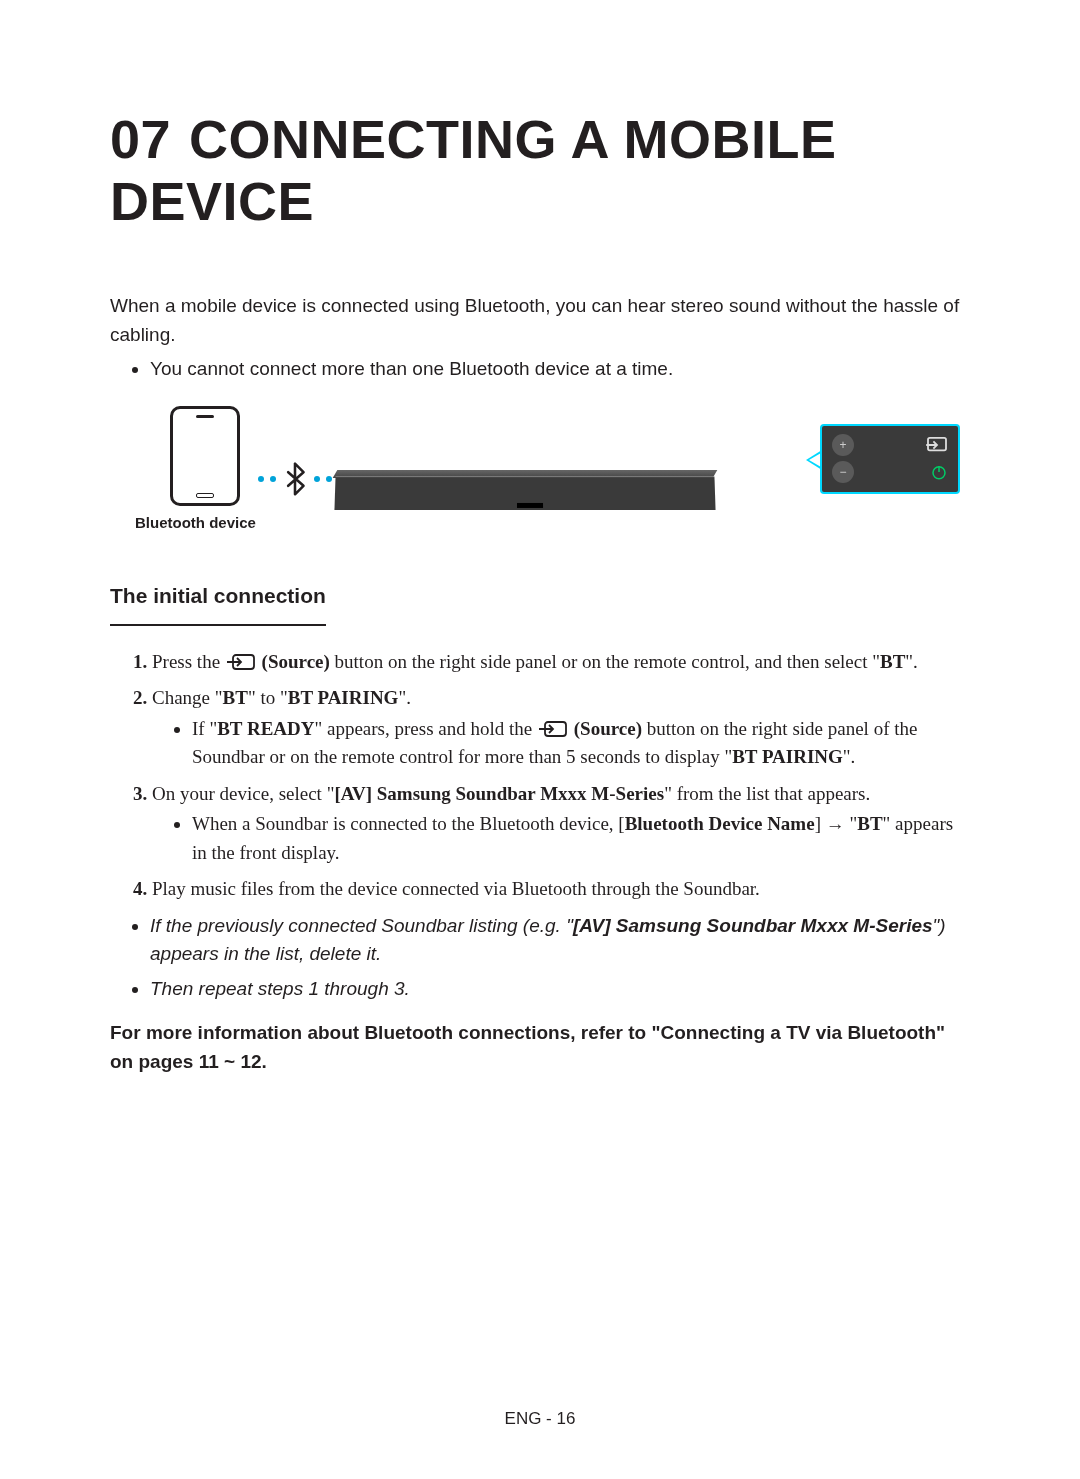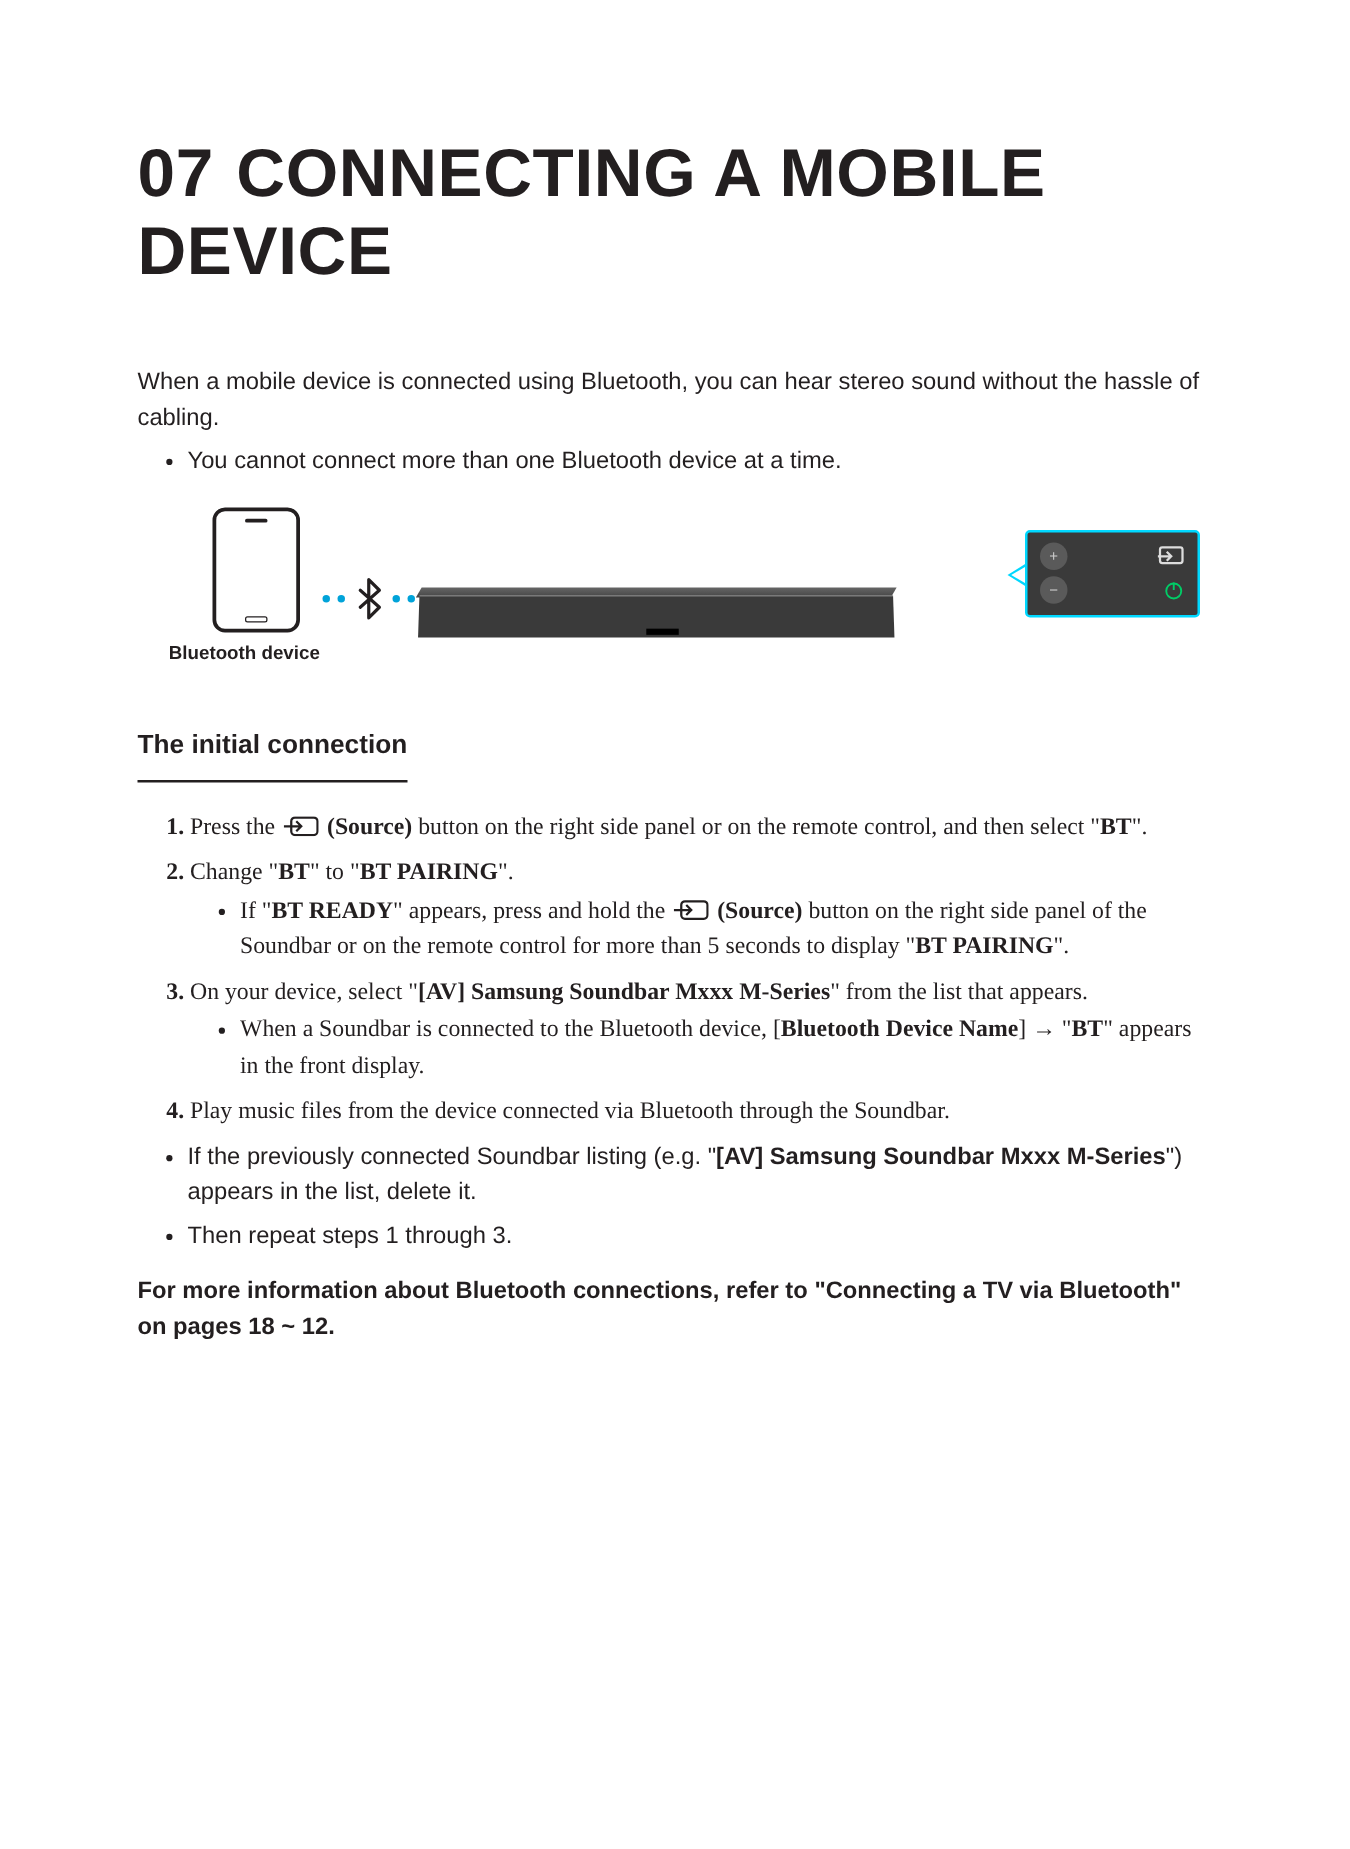--- a/index.html
+++ b/index.html
@@ -117,22 +117,23 @@
       <span>On your device, select "</span><span class="bold">[AV] Samsung Soundbar Mxxx M-Series</span><span>" from the list that appears.</span>
       <ul class="sub-bullet">
         <li>
           <span>When a Soundbar is connected to the Bluetooth device, [</span><span class="bold">Bluetooth Device Name</span><span>] → "</span><span class="bold">BT</span><span>" appears in the front display.</span>
         </li>
       </ul>
     </li>
     <li>Play music files from the device connected via Bluetooth through the Soundbar.</li>
   </ol>
 
-  <ul class="bullet-list" style="margin-bottom:8px;">
+  <ul class="bullet-list" style="margin-bottom:8px;font-style:italic;">
     <li>
       <span>If the previously connected Soundbar listing (e.g. "</span><span class="bold">[AV] Samsung Soundbar Mxxx M-Series</span><span>") appears in the list, delete it.</span>
     </li>
     <li>Then repeat steps 1 through 3.</li>
   </ul>
 
-  <p class="more-info">For more information about Bluetooth connections, refer to "Connecting a TV via Bluetooth" on pages 18 ~ 12.</p>
+  <p class="more-info">For more information about Bluetooth connections, refer to "Connecting a TV via Bluetooth" on pages 11 ~ 12.</p>
 
+  <div class="footer">ENG - 16</div>
 </div>
 
 </body></html>

